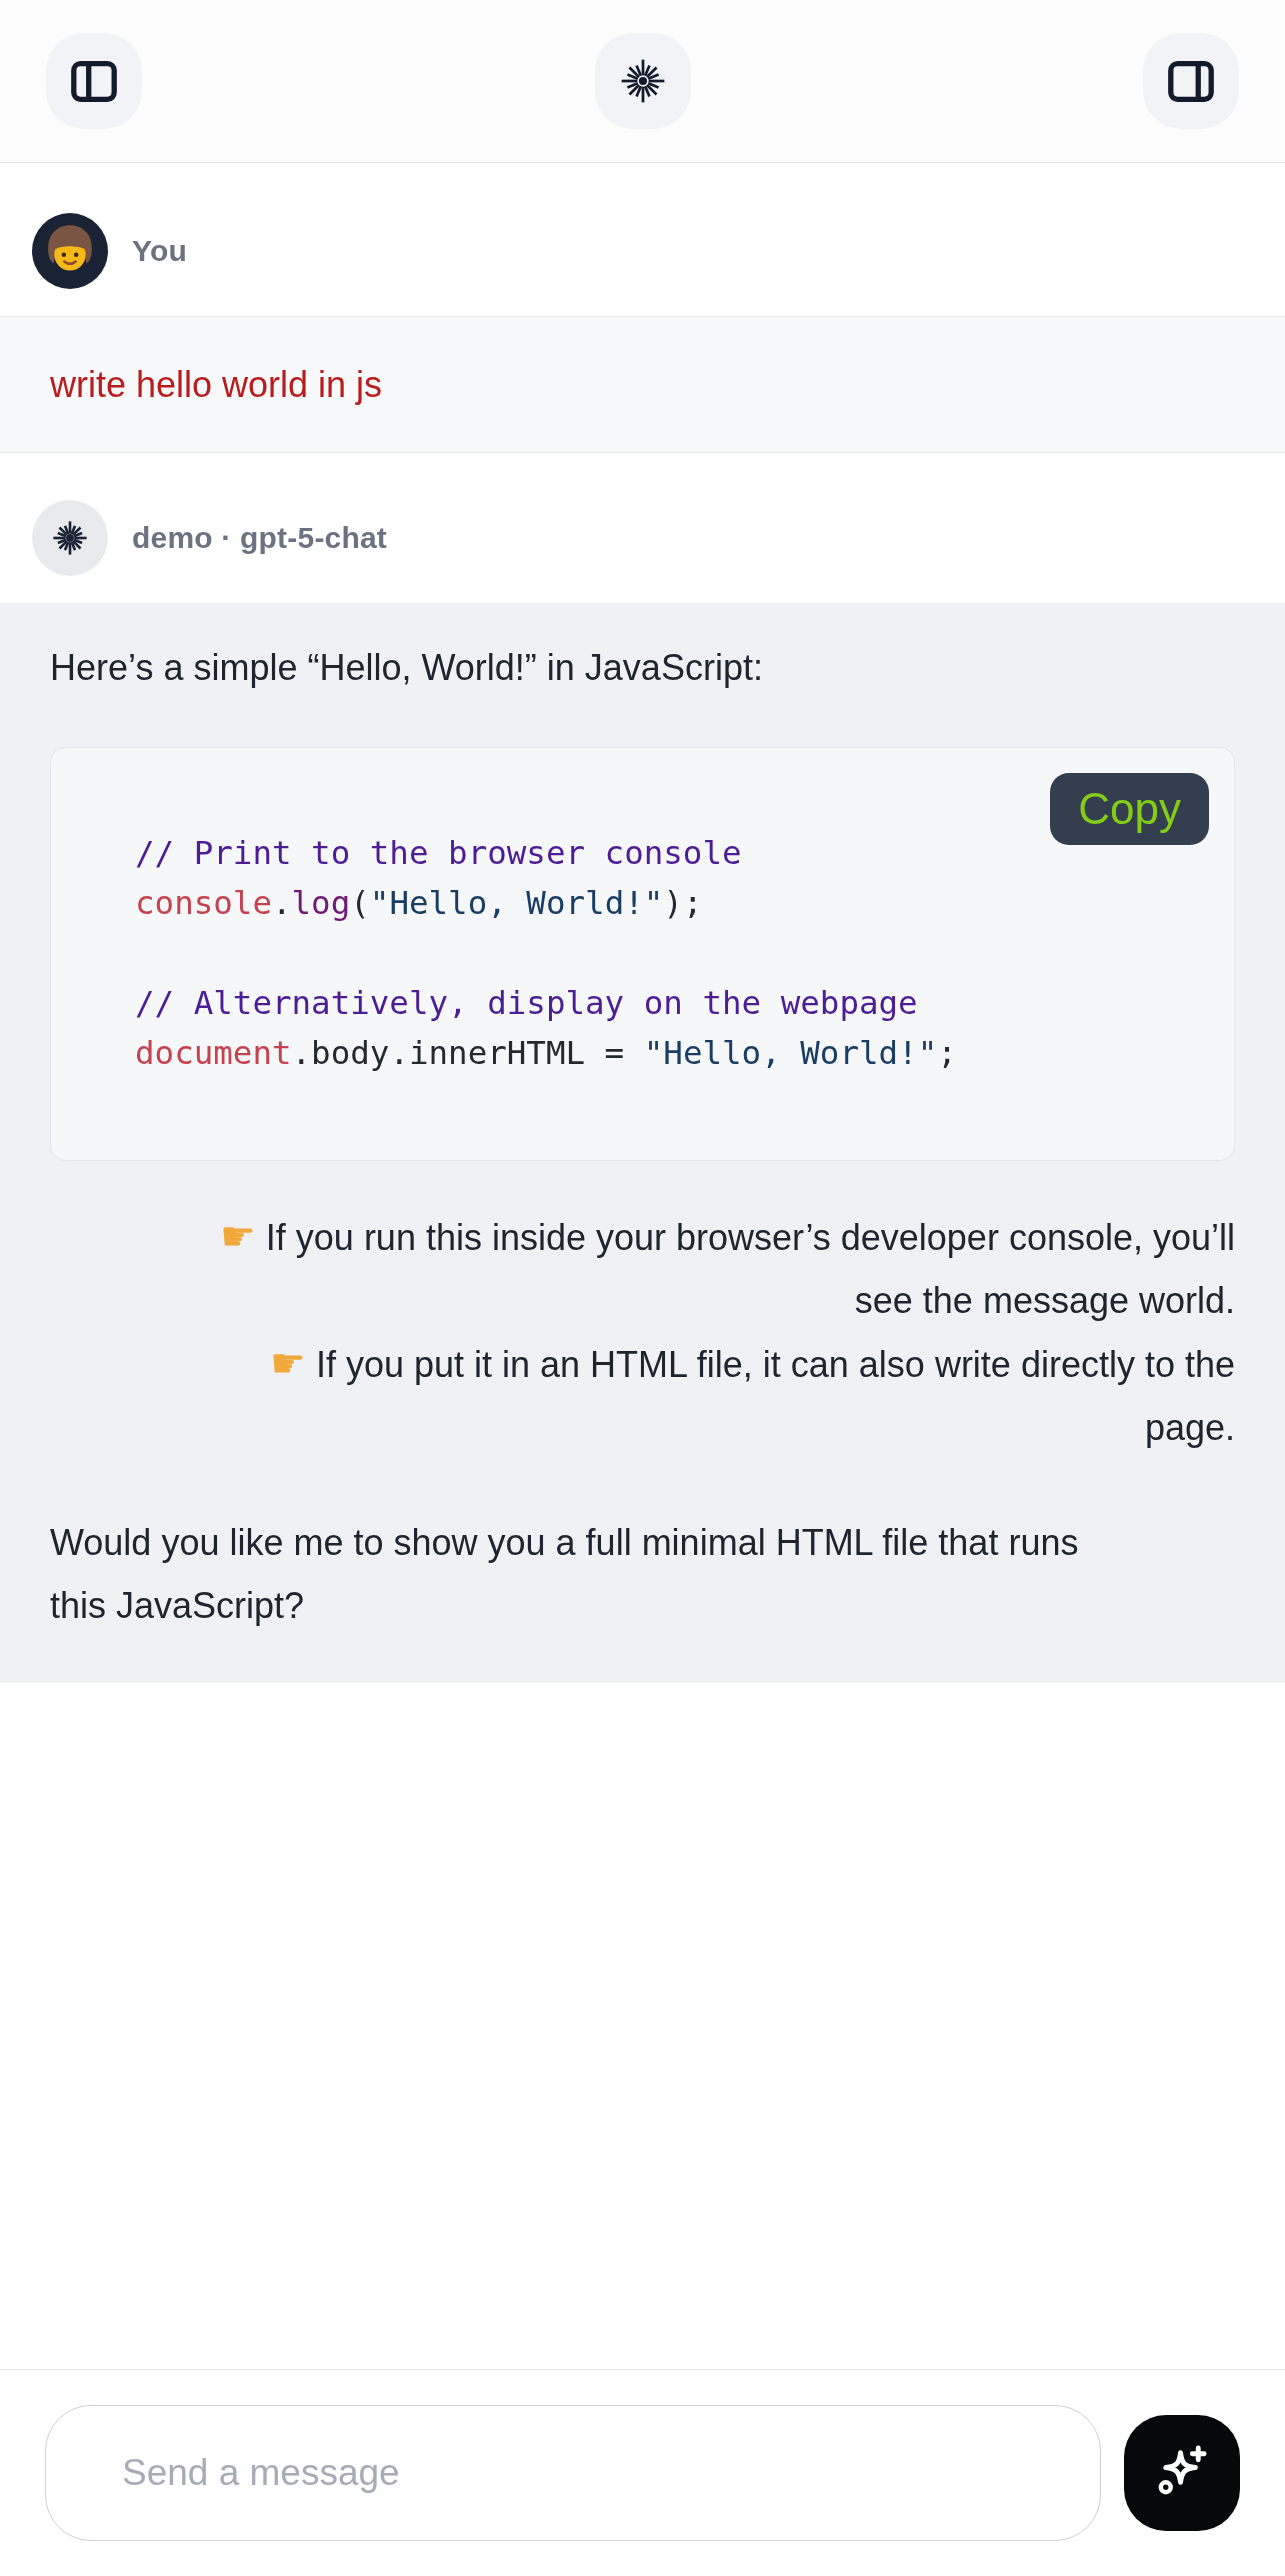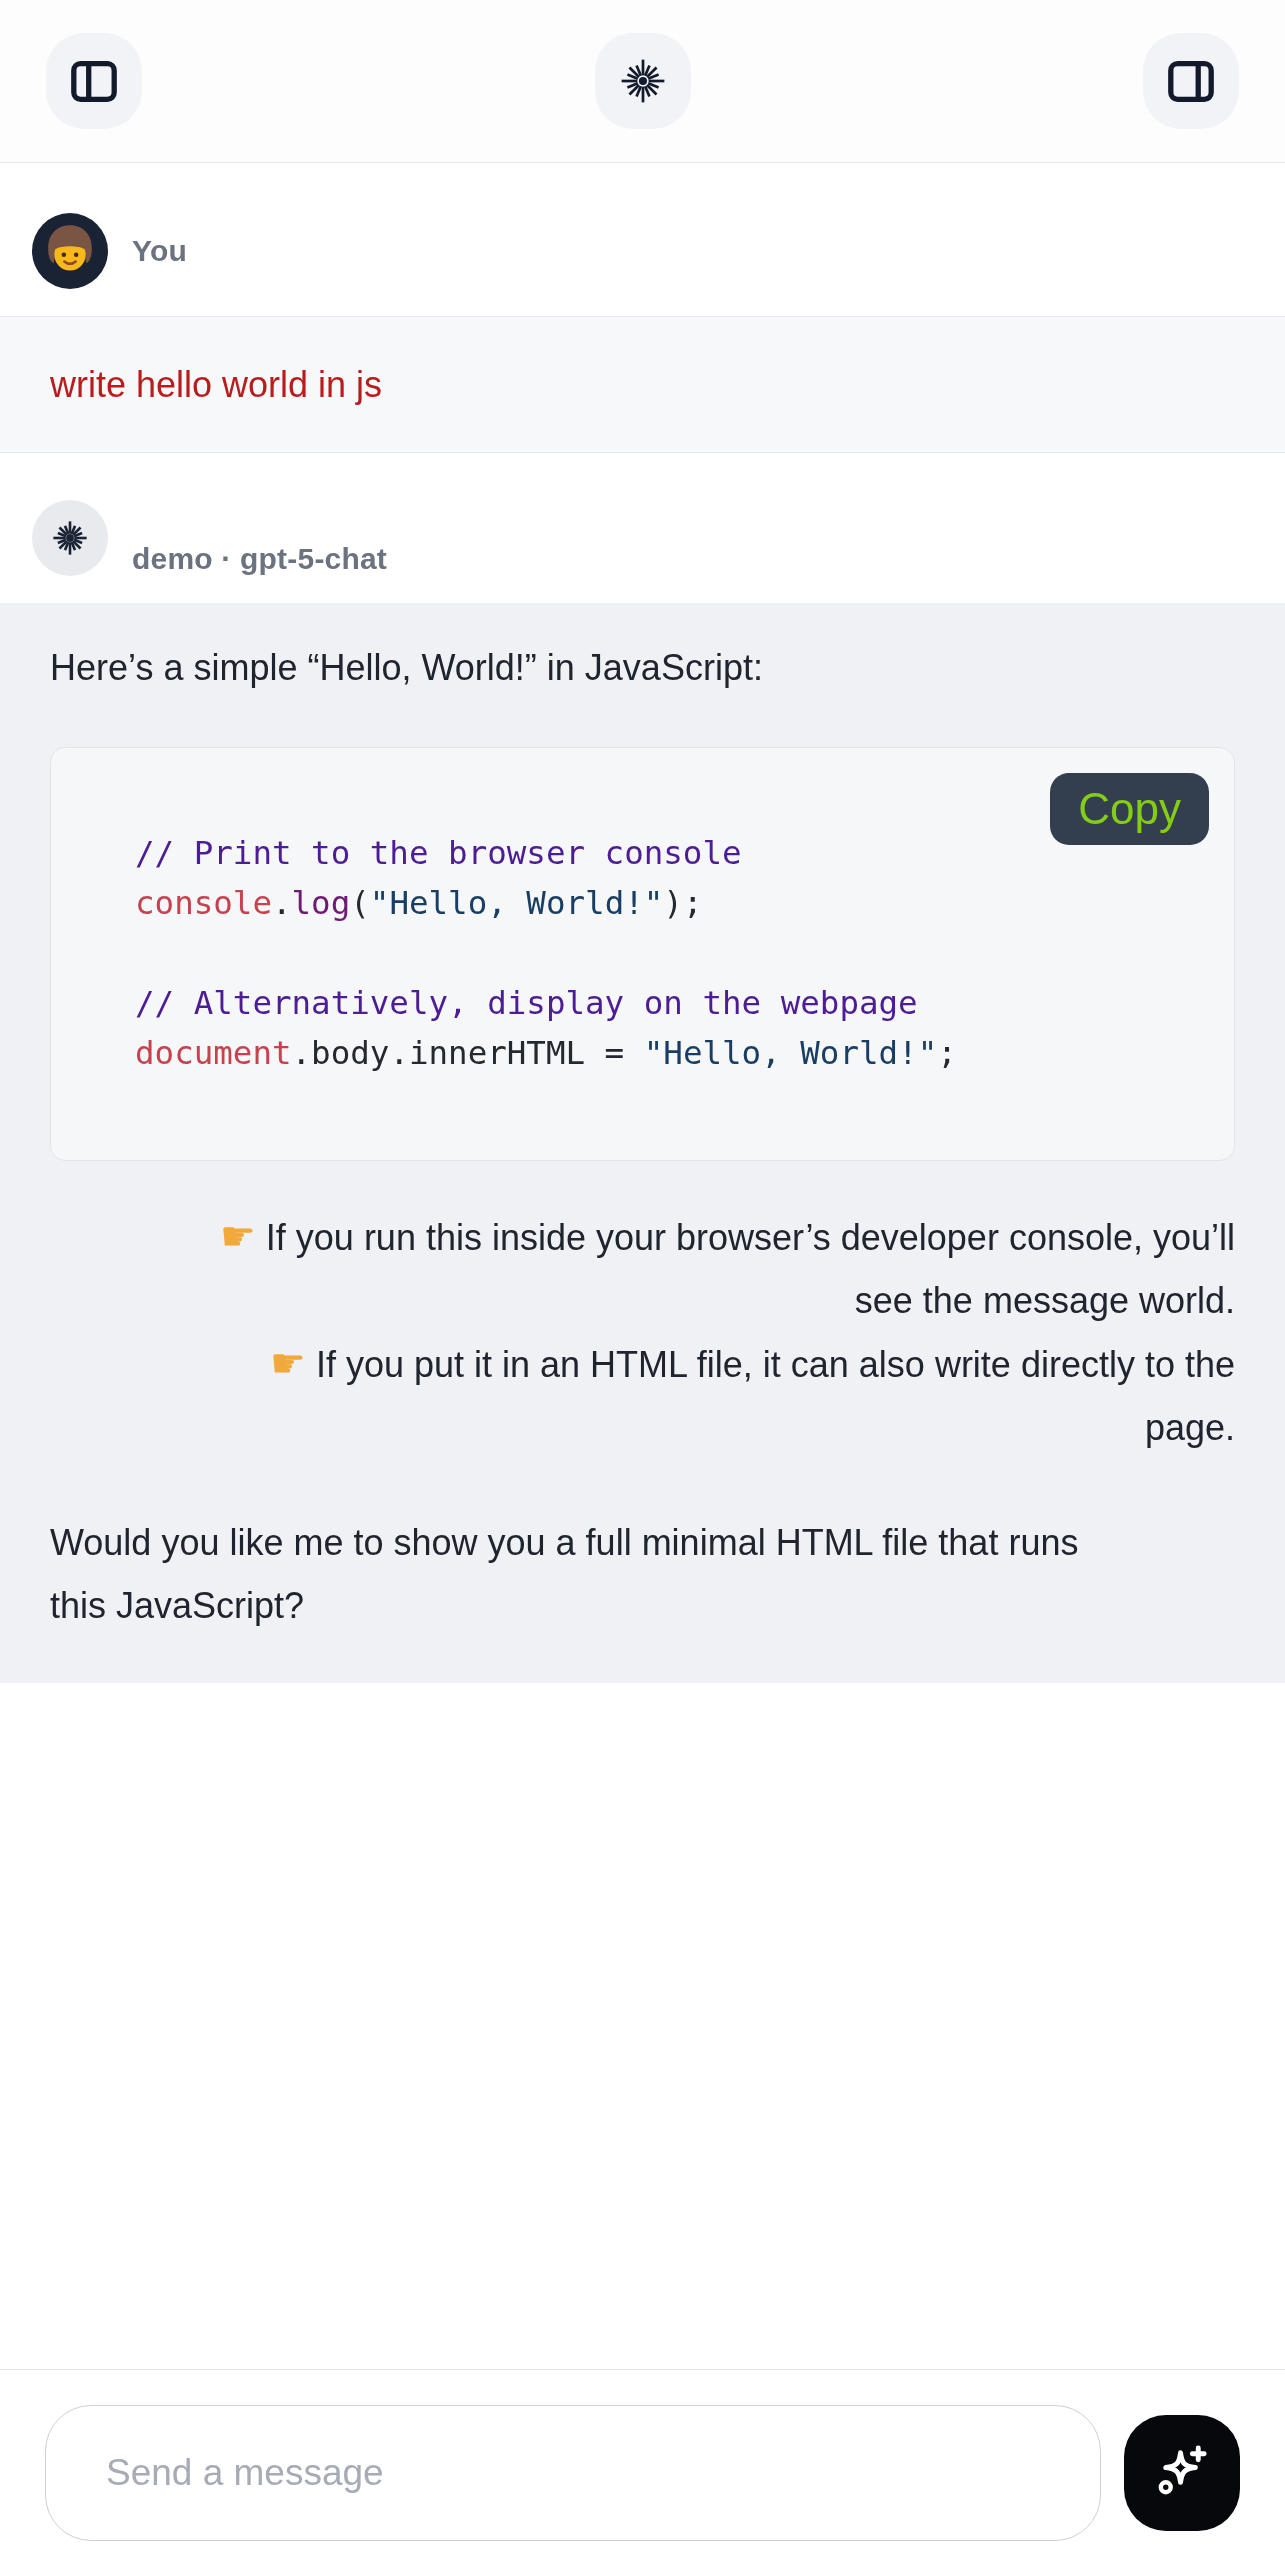--- a/index.html
+++ b/index.html
@@ -11,21 +11,21 @@
   .topbar { height:163px; flex:none; background:#fdfdfd; border-bottom:1.9px solid #e7e8eb;
             display:flex; align-items:center; justify-content:space-between; padding:0 46px; }
   .icon-btn { width:96px; height:96px; border-radius:38px; background:#f1f3f6; border:none;
               display:flex; align-items:center; justify-content:center; cursor:pointer; }
   .icon-btn svg { display:block; }
 
   
   .chat { flex:1 1 auto; overflow:hidden; display:flex; flex-direction:column; }
   .role-row { display:flex; align-items:center; gap:24px; padding:0 32px; height:76px; flex:none; }
   .role-row.you { margin-top:50px; }
-  .role-row.assistant { margin-top:47px;align-items:flex-end; }
+  .role-row.assistant { margin-top:47px; }
   .avatar { width:76px; height:76px; border-radius:50%; flex:none; display:flex; align-items:center; justify-content:center; }
   .avatar.user-avatar { background:#1a2333; }
   .avatar.bot-avatar { background:#e8eaee; }
   .role-label { font-size:30px; font-weight:700; color:#6b7280; letter-spacing:0.2px; }
 
   .band { width:100%; flex:none; }
   .band.user-band { margin-top:27px; background:#f7f8fa; border-top:1.9px solid #e6e8ec; border-bottom:1.9px solid #e6e8ec;
                     padding:36px 50px; font-size:36px; line-height:63px; color:#b91c1c; }
   .band.assistant-band { margin-top:27px; background:#eff1f4; padding:32.5px 50px 46px; font-size:36px; line-height:63px; color:#20242f; }
 
@@ -46,21 +46,21 @@
   .tok-function { color:#701a75; }
   .tok-string { color:#1a3e63; }
   .tok-plain { color:#24292f; }
   .copy-btn { position:absolute; top:25px; right:25px; background:#333e4e; color:#84cc16; border:none; border-radius:19px;
               font-family:"Liberation Sans", sans-serif; font-size:44px; line-height:32px; padding:20px 28px; cursor:pointer; }
 
   
   .composer { flex:none; height:207px; border-top:1.9px solid #e7e8eb; background:#ffffff;
               display:flex; align-items:center; padding:0 45px; gap:23px; }
   .composer-input { flex:1 1 auto; height:136px; border:1.9px solid #cdd0d7; border-radius:46px; background:#ffffff;
-                    font-family:"Liberation Sans", sans-serif; font-size:37px; color:#20242f; padding:0 60px; outline:none; }
+                    font-family:"Liberation Sans", sans-serif; font-size:37px; color:#20242f; padding:0 76px; outline:none; }
   .composer-input::placeholder { color:#a6abb5; }
   .send-btn { width:116px; height:116px; flex:none; border:none; border-radius:42px; background:#06080c;
               display:flex; align-items:center; justify-content:center; cursor:pointer; }
 </style>
 </head>
 <body>
 
 <div class="page">
 
   <header class="topbar">

